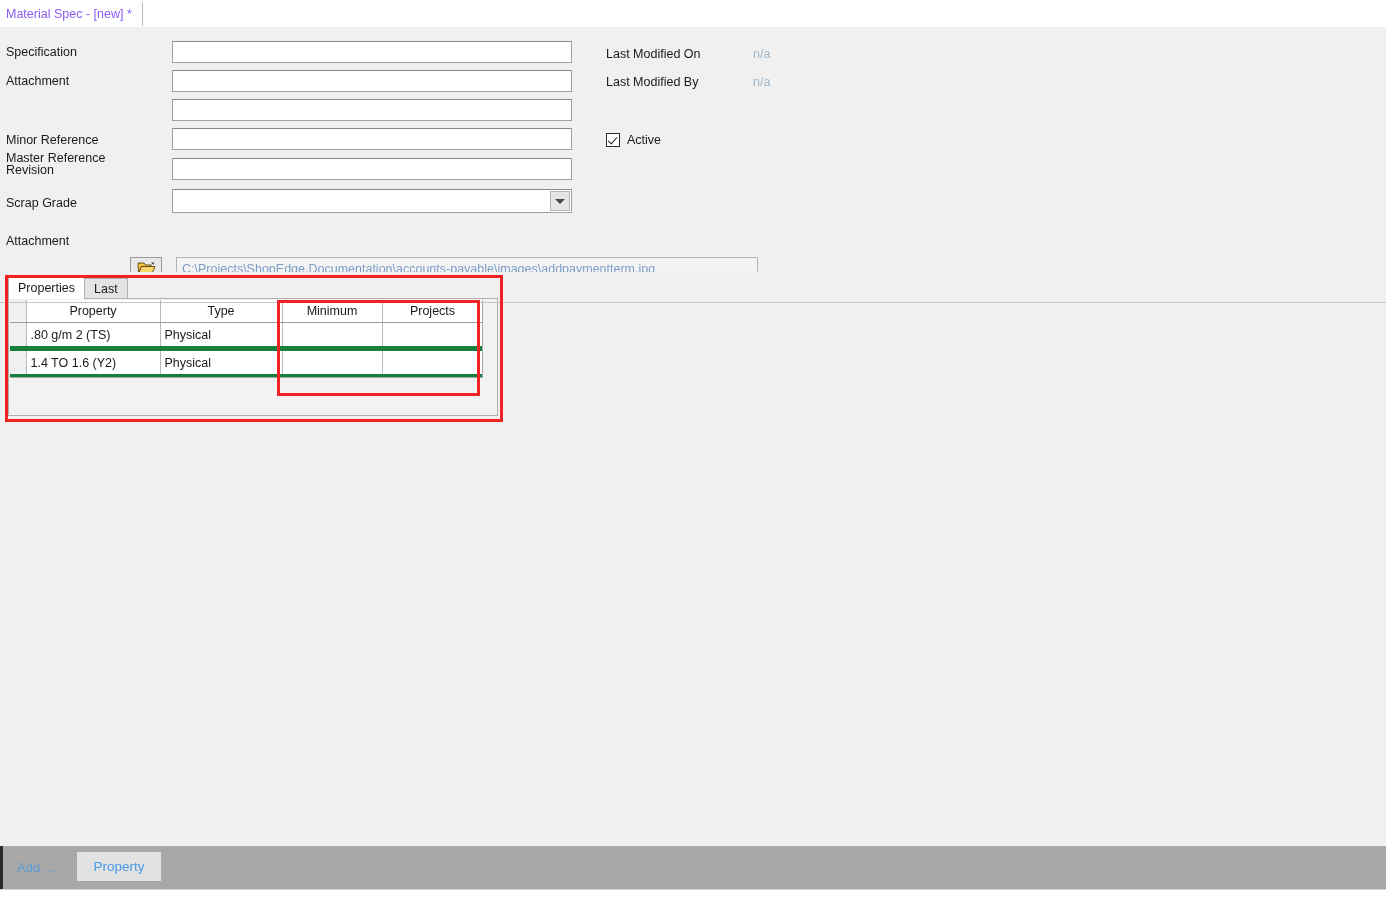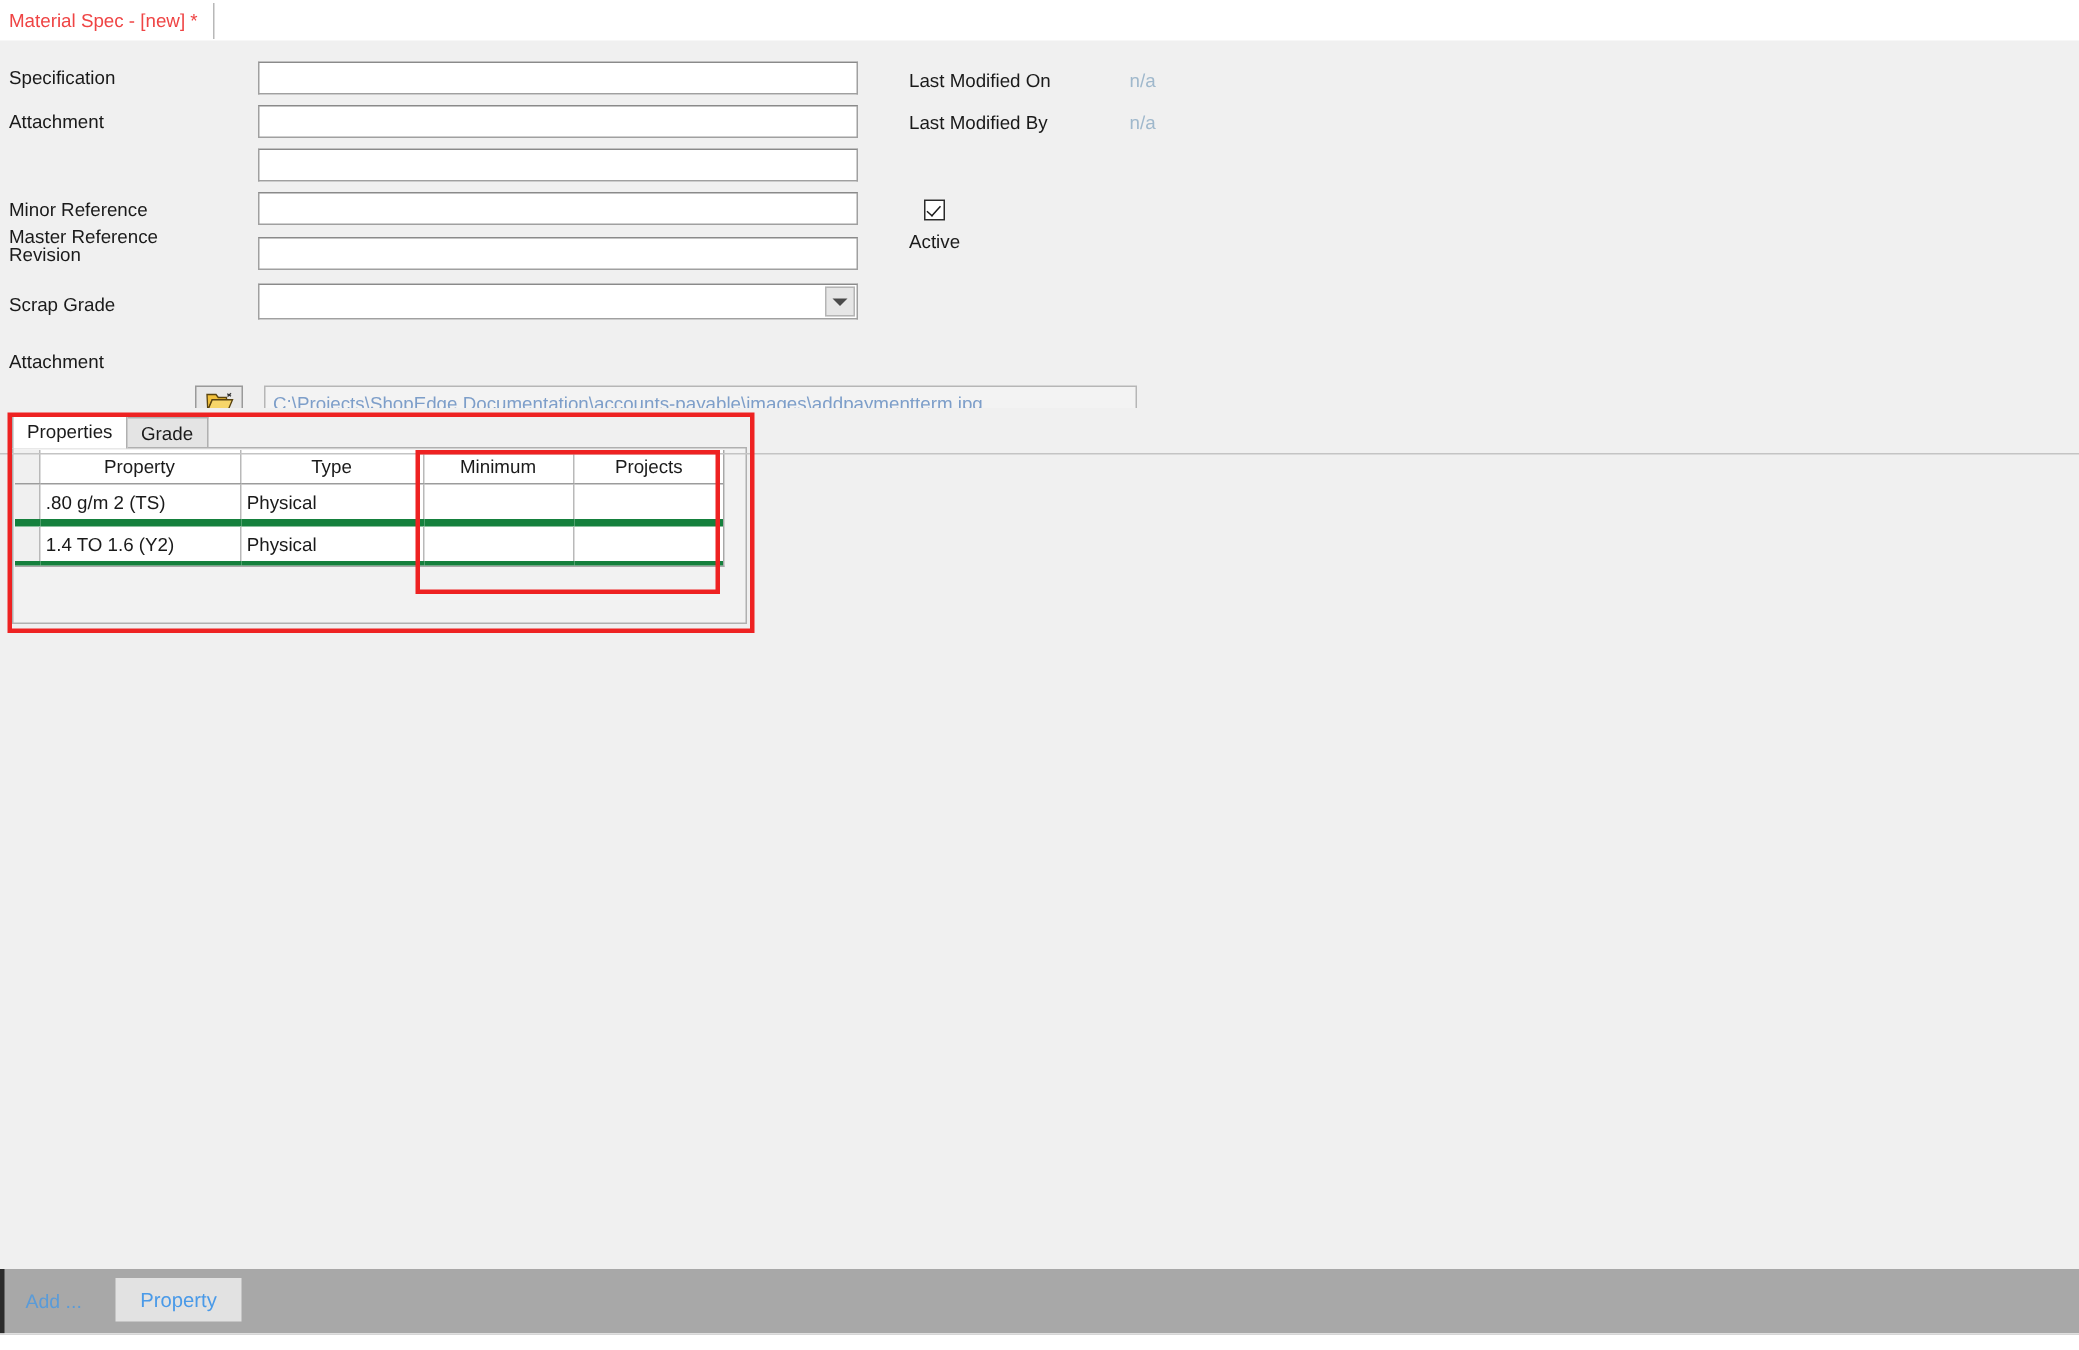--- a/index.html
+++ b/index.html
@@ -25,21 +25,21 @@
     height: 27px;
     background: #ffffff;
   }
   .win-tab {
     position: absolute;
     left: 6px; top: 2px;
     height: 24px;
     line-height: 24px;
     padding: 0 10px 0 0;
     font-size: 12.5px;
-    color: #ef4444;
+    color: #8b5cf6;
     white-space: nowrap;
     border-right: 1px solid #b8b8b8;
     cursor: default;
   }
 
   
   .form-panel {
     position: absolute;
     left: 0; top: 27px;
     width: 1386px;
@@ -112,21 +112,20 @@
     color: #9fb8cc;
     white-space: nowrap;
   }
   .chk-row {
     position: absolute;
     left: 606px; top: 106px;
     display: flex;
     align-items: center;
     gap: 7px;
     cursor: default;
-    flex-direction: column;
   }
   .chk-box {
     width: 14px; height: 14px;
     border: 1px solid #2b2b2b;
     background: #ffffff;
     box-sizing: border-box;
     position: relative;
   }
   .chk-box:after {
     content: "";
@@ -397,21 +396,21 @@
     <span class="chk-label">Active</span>
   </div>
 </div>
 
 <div class="content-area">
 
   <div class="tabctl">
 
     <div class="tabhdr">
       <div class="tabitem active">Properties</div>
-      <div class="tabitem">Grade</div>
+      <div class="tabitem">Last</div>
     </div>
 
     <div class="tabbody">
       <div class="grid">
         <table class="g">
           <colgroup>
             <col style="width:16px">
               <col style="width:134px">
               <col style="width:122px">
               <col style="width:100px">

